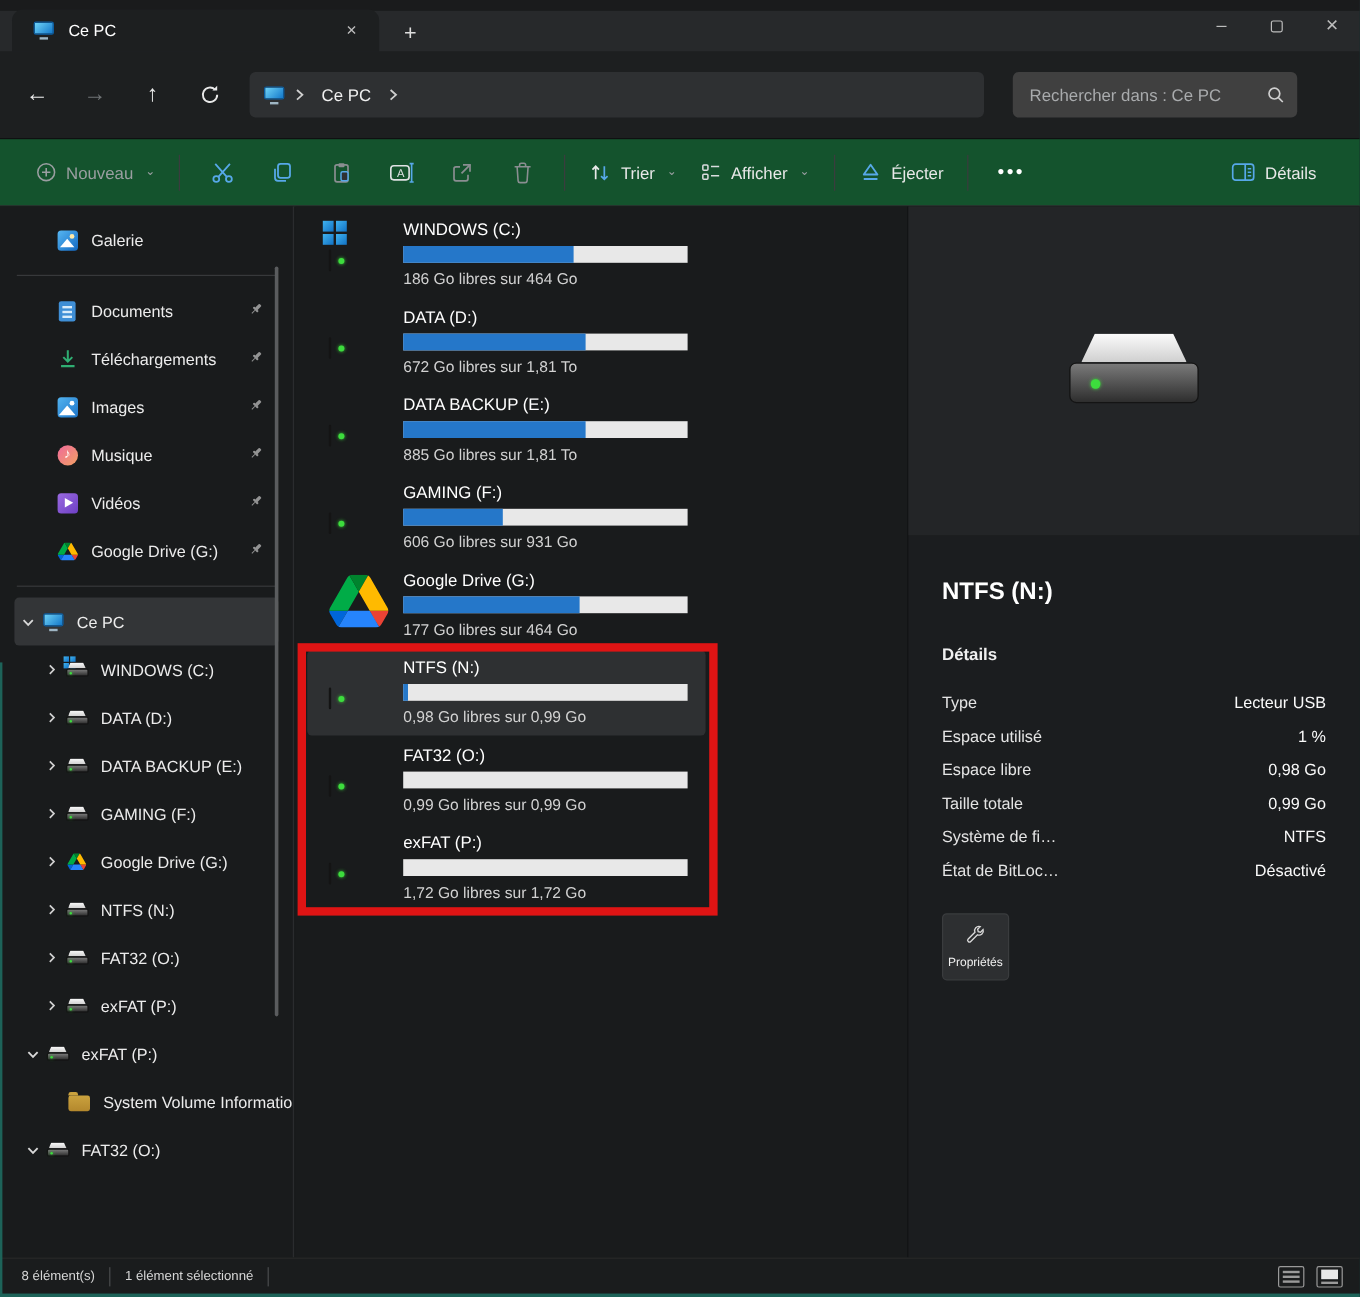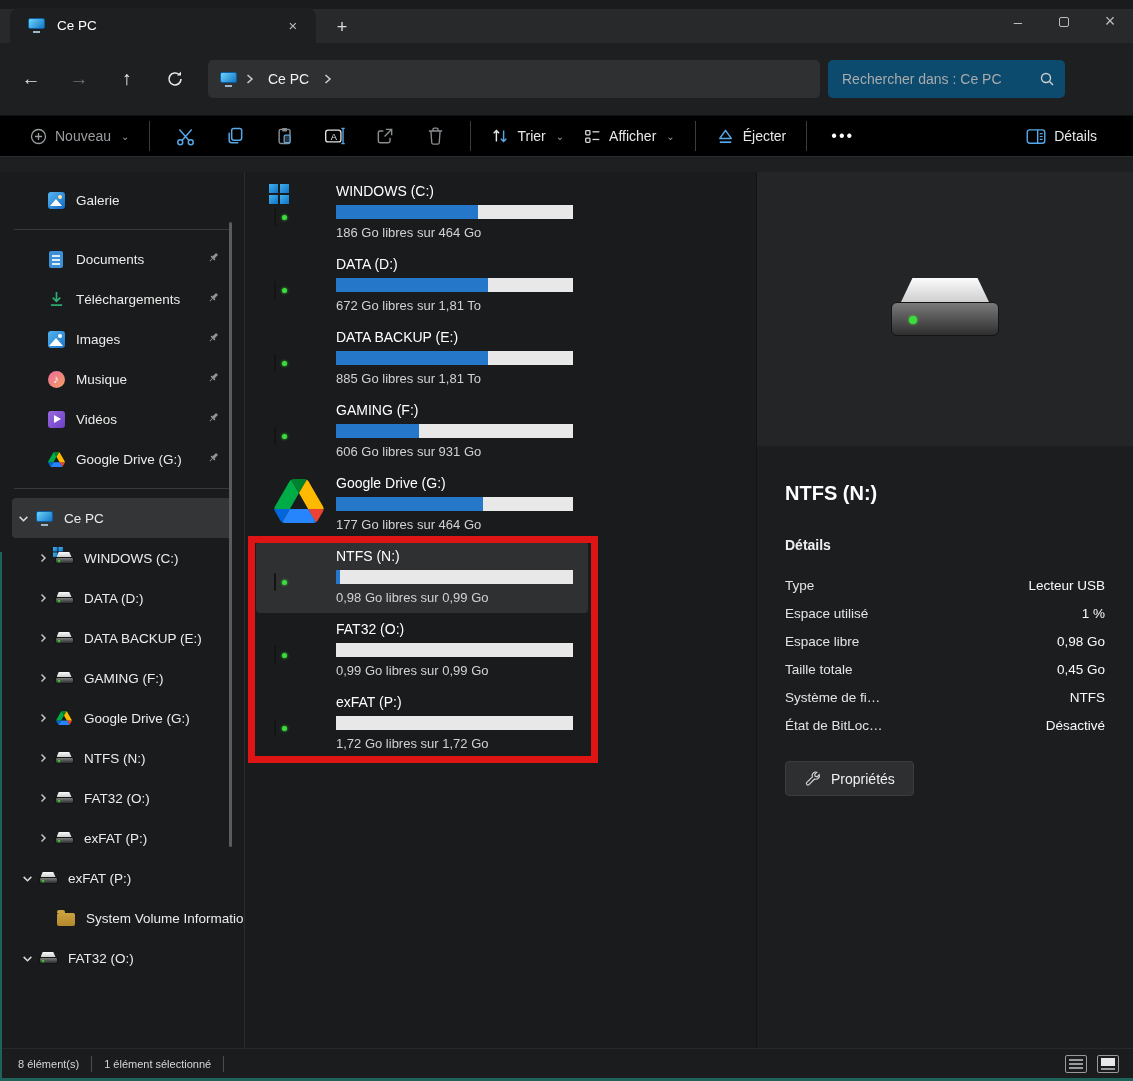--- a/index.html
+++ b/index.html
@@ -30,26 +30,26 @@
   
   .navbar{position:absolute;left:0;top:43px;width:100%;height:72px;background:#1d1f20;
     display:flex;align-items:center;}
   .navbtn{width:34px;height:34px;display:flex;align-items:center;justify-content:center;font-size:19px;
     color:#e8e8e8;border-radius:4px;margin-left:14px;}
   .navbtn.dim{color:#6f7375;}
   .addressbar{margin-left:16px;width:612px;height:38px;background:#2e3032;border-radius:5px;
     display:flex;align-items:center;padding:0 12px;gap:8px;}
   .crumb-sep{color:#cfcfcf;display:flex;}
   .crumb{font-size:14px;color:#f0f0f0;padding:2px 6px;}
-  .searchbar{margin-left:8px;width:237px;height:38px;background:#0c4a6e;border-radius:5px;
+  .searchbar{margin-left:24px;width:237px;height:38px;background:#404040;border-radius:5px;
     display:flex;align-items:center;padding:0 10px 0 14px;overflow:hidden;}
   .search-text{font-size:14px;color:#a9abad;white-space:nowrap;overflow:hidden;flex:1;}
 
   
-  .toolbar{position:absolute;left:0;top:115px;width:100%;height:42px;background:#000000;
+  .toolbar{position:absolute;left:0;top:115px;width:100%;height:57px;background:#14532d;
     border-top:1px solid #0f1011;border-bottom:1px solid #2b2d2f;display:flex;align-items:center;}
   .tb-sep{width:1px;height:30px;background:#3a3c3e;margin:0 10px;}
   .tb-btn{display:flex;align-items:center;gap:8px;padding:8px 10px;border-radius:4px;font-size:14px;color:#e8e8e8;}
   .tb-btn.dim{color:#9a9ea1;}
   .tb-icon{width:36px;height:36px;display:flex;align-items:center;justify-content:center;border-radius:4px;margin:0 7px;}
   .chev-s{color:#9a9ea1;font-size:10px;margin-left:2px;}
   .dots{font-size:16px;letter-spacing:2px;color:#fff;padding:0 14px;}
   .tb-right{margin-left:auto;margin-right:26px;}
 
   
@@ -132,21 +132,21 @@
   
   .preview{position:absolute;left:0;top:0;width:100%;height:274px;background:#232527;
     display:flex;align-items:center;justify-content:center;}
   .dbody{position:absolute;left:0;top:274px;width:100%;bottom:0;padding:36px 28px 0 28px;}
   .dtitle{font-size:20px;font-weight:bold;color:#fff;}
   .dsection{font-size:14px;font-weight:bold;color:#f0f0f0;margin-top:32px;}
   .dgrid{margin-top:18px;}
   .drow{display:flex;justify-content:space-between;font-size:13.5px;color:#e4e4e4;height:28px;align-items:center;}
   .drow .dval{color:#fafafa;margin-left:48px;}
   .props{margin-top:22px;display:inline-flex;align-items:center;gap:10px;background:#2d2f31;
-    border:1px solid #3a3c3e;border-radius:4px;padding:8px 18px;font-size:14px;color:#f0f0f0;}
+    border:1px solid #3a3c3e;border-radius:4px;padding:8px 4px;font-size:10px;color:#f0f0f0;flex-direction:column;}
 
   
   .statusbar{position:absolute;left:0;top:1048px;width:100%;height:30px;background:#1a1c1d;
     border-top:1px solid #272929;display:flex;align-items:center;font-size:11px;color:#d6d6d6;}
   .sb-sep{width:1px;height:16px;background:#4a4c4e;margin:0 12px;}
   .sb-right{margin-left:auto;display:flex;gap:10px;margin-right:14px;}
   .sb-ic{width:22px;height:18px;border:1px solid #9a9a9a;border-radius:2px;position:relative;}
   .sb-ic.list:before{content:"";position:absolute;left:3px;right:3px;top:3px;height:2px;background:#9a9a9a;
     box-shadow:0 4px 0 #9a9a9a,0 8px 0 #9a9a9a;}
   .sb-ic.thumb:before{content:"";position:absolute;left:3px;right:3px;top:2px;height:8px;background:#e8e8e8;}
@@ -719,21 +719,21 @@
           <div class="drow">
             <span>Espace utilisé</span>
             <span class="dval">1 %</span>
           </div>
           <div class="drow">
             <span>Espace libre</span>
             <span class="dval">0,98 Go</span>
           </div>
           <div class="drow">
             <span>Taille totale</span>
-            <span class="dval">0,45 Go</span>
+            <span class="dval">0,99 Go</span>
           </div>
           <div class="drow">
             <span>Système de fi…</span>
             <span class="dval">NTFS</span>
           </div>
           <div class="drow">
             <span>État de BitLoc…</span>
             <span class="dval">Désactivé</span>
           </div>
         </div>

